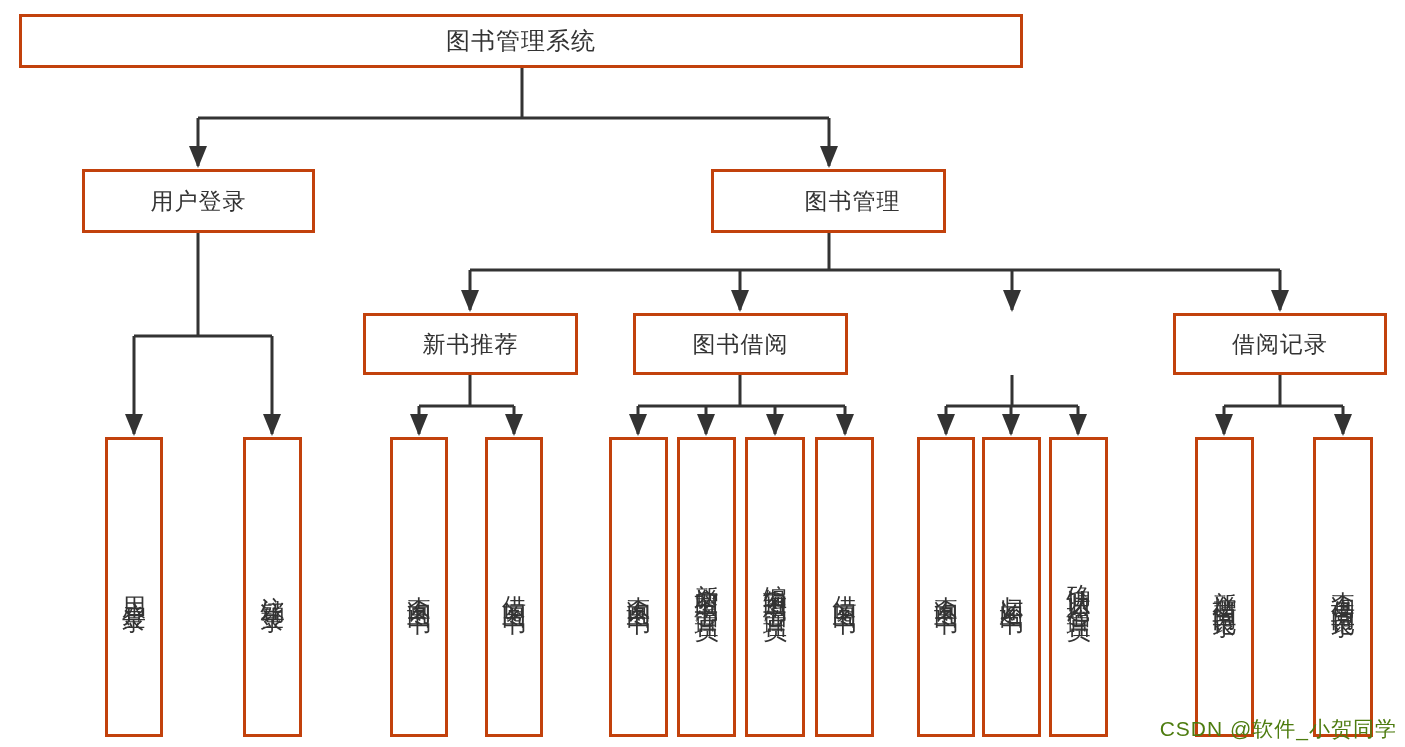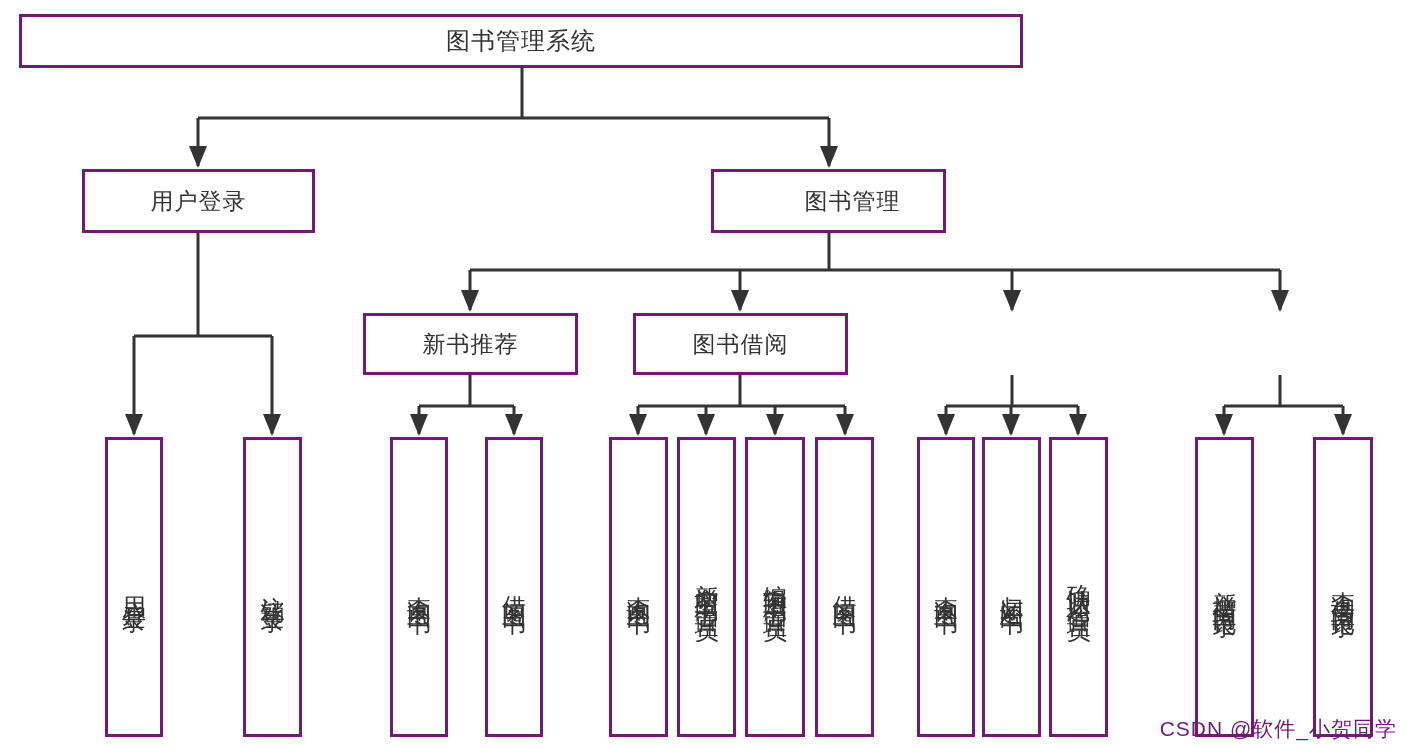--- a/index.html
+++ b/index.html
@@ -27,21 +27,21 @@
     stroke-width: 3;
     fill: none;
   }
   .ah {
     fill: #333333;
     stroke: none;
   }
   .node {
     position: absolute;
     box-sizing: border-box;
-    border: 3px solid #701a75;
+    border: 3px solid #c2410c;
     background: #ffffff;
     display: flex;
     align-items: center;
     justify-content: center;
     color: #333333;
   }
   .node-h {
     font-size: 23px;
     letter-spacing: 1px;
     white-space: nowrap;
@@ -53,21 +53,21 @@
     writing-mode: vertical-rl;
     font-size: 24px;
     letter-spacing: 5px;
     line-height: 1;
   }
   .watermark {
     position: absolute;
     right: 8px;
     bottom: 4px;
     font-size: 21px;
-    color: #701a75;
+    color: #4d7c0f;
     letter-spacing: 1px;
     white-space: nowrap;
   }
 </style>
 </head>
 <body>
 
 <div class="stage">
 
   <svg class="connectors" width="1405" height="747" viewBox="0 0 1405 747" xmlns="http://www.w3.org/2000/svg">
@@ -106,20 +106,21 @@
     <polygon class="ah" points="1334,414 1352,414 1343,436"></polygon>
   </svg>
 
   <div class="node node-h node-root" style="left:19px; top:14px; width:1004px; height:54px;">图书管理系统</div>
 
   <div class="node node-h" style="left:82px; top:169px; width:233px; height:64px;">用户登录</div>
   <div class="node node-h" style="left:711px; top:169px; width:235px; height:64px;padding-left:48px;">图书管理</div>
 
   <div class="node node-h" style="left:633px; top:313px; width:215px; height:62px;">图书借阅</div>
   <div class="node node-h" style="left:363px; top:313px; width:215px; height:62px;">新书推荐</div>
+  <div class="node node-h" style="left:1173px; top:313px; width:214px; height:62px;">借阅记录</div>
 
   <div class="node node-v" style="left:105px; top:437px; width:58px; height:300px;">
     <span class="v-label">用户登录</span>
   </div>
   <div class="node node-v" style="left:243px; top:437px; width:59px; height:300px;">
     <span class="v-label">注销登录</span>
   </div>
 
   <div class="node node-v" style="left:390px; top:437px; width:58px; height:300px;">
     <span class="v-label">查询图书</span>

